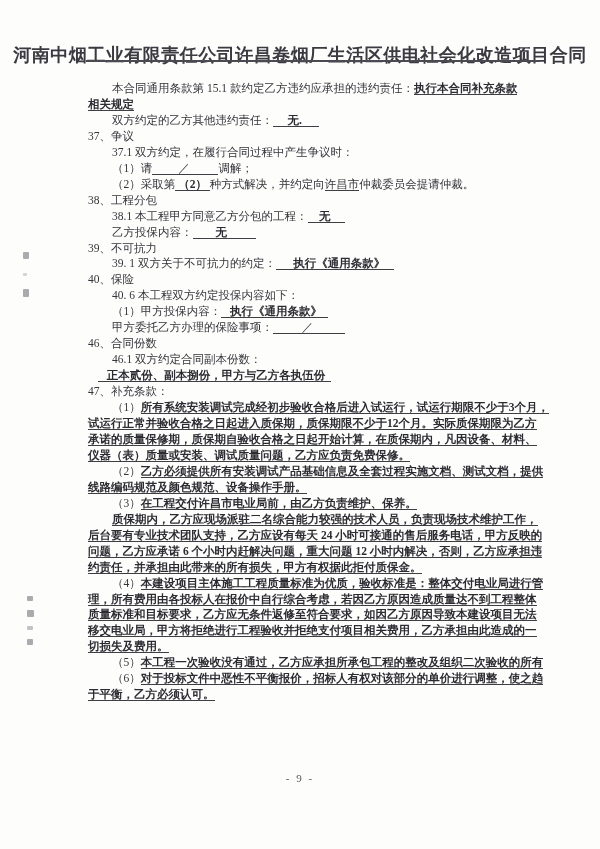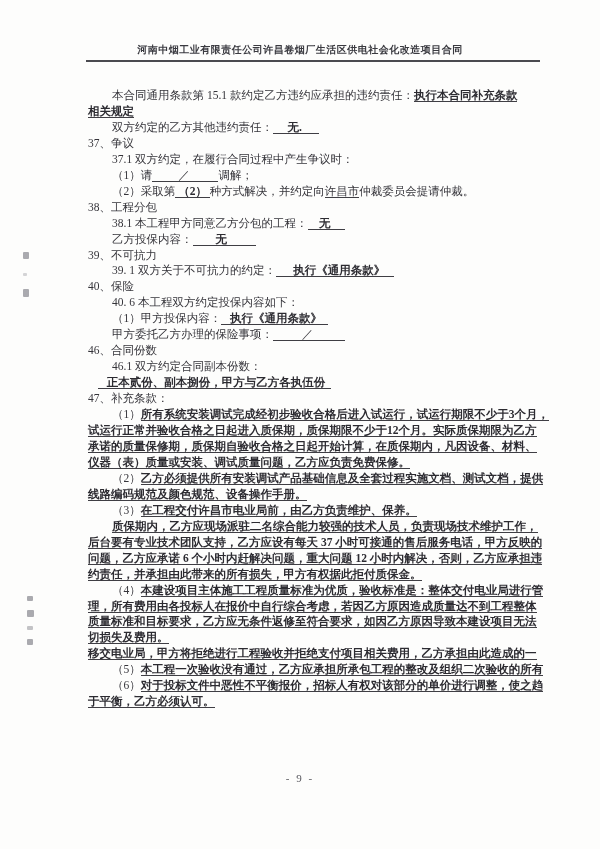--- a/index.html
+++ b/index.html
@@ -4,29 +4,29 @@
 <style>
   html,body { margin:0; padding:0; background:#e9e9e9; }
   .page {
     position:relative; width:600px; height:849px; margin:0 auto;
     background:#fdfdfc; overflow:hidden;
     font-family:"Liberation Serif","DejaVu Serif",serif;
     color:#35343a;
   }
   .header-title {
     position:absolute; top:43px; left:0; right:0;
-    text-align:center; font-size:10px; font-weight:bold;
+    text-align:center; font-size:18px; font-weight:bold;
     letter-spacing:0.5px; color:#3a3a40; white-space:nowrap;
   }
   .header-rule {
     position:absolute; top:60px; left:86px; width:454px; height:2px;
     background:#4a4a50;
   }
   .doc-body {
-    position:absolute; top:88px; left:88px; width:460px;
+    position:absolute; top:81px; left:88px; width:460px;
     font-size:11.5px; line-height:15.95px;
   }
   p.line { margin:0; white-space:nowrap; }
   .ind1 { padding-left:24px; }
   .ind2 { padding-left:10px; }
   .u { border-bottom:1.2px solid #3f3e44; }
   .b { font-weight:bold; color:#2c2b31; }
   .page-number {
     position:absolute; top:772px; left:0; right:0;
     text-align:center; font-size:11px; color:#5a5a60; letter-spacing:2px;
@@ -89,28 +89,28 @@
       <p class="line ind2"><span class="u b">&nbsp;&nbsp;&nbsp;正本贰份、副本捌份，甲方与乙方各执伍份&nbsp;&nbsp;</span></p>
       <p class="line ind0"><span class="">47、补充条款：</span></p>
       <p class="line ind1"><span class="">（1）</span><span class="u b">所有系统安装调试完成经初步验收合格后进入试运行，试运行期限不少于3个月，</span></p>
       <p class="line ind0"><span class="u b">试运行正常并验收合格之日起进入质保期，质保期限不少于12个月。实际质保期限为乙方</span></p>
       <p class="line ind0"><span class="u b">承诺的质量保修期，质保期自验收合格之日起开始计算，在质保期内，凡因设备、材料、</span></p>
       <p class="line ind0"><span class="u b">仪器（表）质量或安装、调试质量问题，乙方应负责免费保修。</span></p>
       <p class="line ind1"><span class="">（2）</span><span class="u b">乙方必须提供所有安装调试产品基础信息及全套过程实施文档、测试文档，提供</span></p>
       <p class="line ind0"><span class="u b">线路编码规范及颜色规范、设备操作手册。</span></p>
       <p class="line ind1"><span class="">（3）</span><span class="u b">在工程交付许昌市电业局前，由乙方负责维护、保养。</span></p>
       <p class="line ind1"><span class="u b">质保期内，乙方应现场派驻二名综合能力较强的技术人员，负责现场技术维护工作，</span></p>
-      <p class="line ind0"><span class="u b">后台要有专业技术团队支持，乙方应设有每天 37 小时可接通的售后服务电话，甲方反映的</span></p>
+      <p class="line ind0"><span class="u b">后台要有专业技术团队支持，乙方应设有每天 24 小时可接通的售后服务电话，甲方反映的</span></p>
       <p class="line ind0"><span class="u b">问题，乙方应承诺 6 个小时内赶解决问题，重大问题 12 小时内解决，否则，乙方应承担违</span></p>
       <p class="line ind0"><span class="u b">约责任，并承担由此带来的所有损失，甲方有权据此拒付质保金。</span></p>
       <p class="line ind1"><span class="">（4）</span><span class="u b">本建设项目主体施工工程质量标准为优质，验收标准是：整体交付电业局进行管</span></p>
       <p class="line ind0"><span class="u b">理，所有费用由各投标人在报价中自行综合考虑，若因乙方原因造成质量达不到工程整体</span></p>
       <p class="line ind0"><span class="u b">质量标准和目标要求，乙方应无条件返修至符合要求，如因乙方原因导致本建设项目无法</span></p>
+      <p class="line ind0"><span class="u b">移交电业局，甲方将拒绝进行工程验收并拒绝支付项目相关费用，乙方承担由此造成的一</span></p>
       <p class="line ind0"><span class="u b">切损失及费用。</span></p>
-      <p class="line ind0"><span class="u b">移交电业局，甲方将拒绝进行工程验收并拒绝支付项目相关费用，乙方承担由此造成的一</span></p>
       <p class="line ind1"><span class="">（5）</span><span class="u b">本工程一次验收没有通过，乙方应承担所承包工程的整改及组织二次验收的所有</span></p>
       <p class="line ind1"><span class="">（6）</span><span class="u b">对于投标文件中恶性不平衡报价，招标人有权对该部分的单价进行调整，使之趋</span></p>
       <p class="line ind0"><span class="u b">于平衡，乙方必须认可。</span></p>
     </div>
 
   <div class="page-number">- 9 -</div>
 
 </div>
 
 </body></html>

